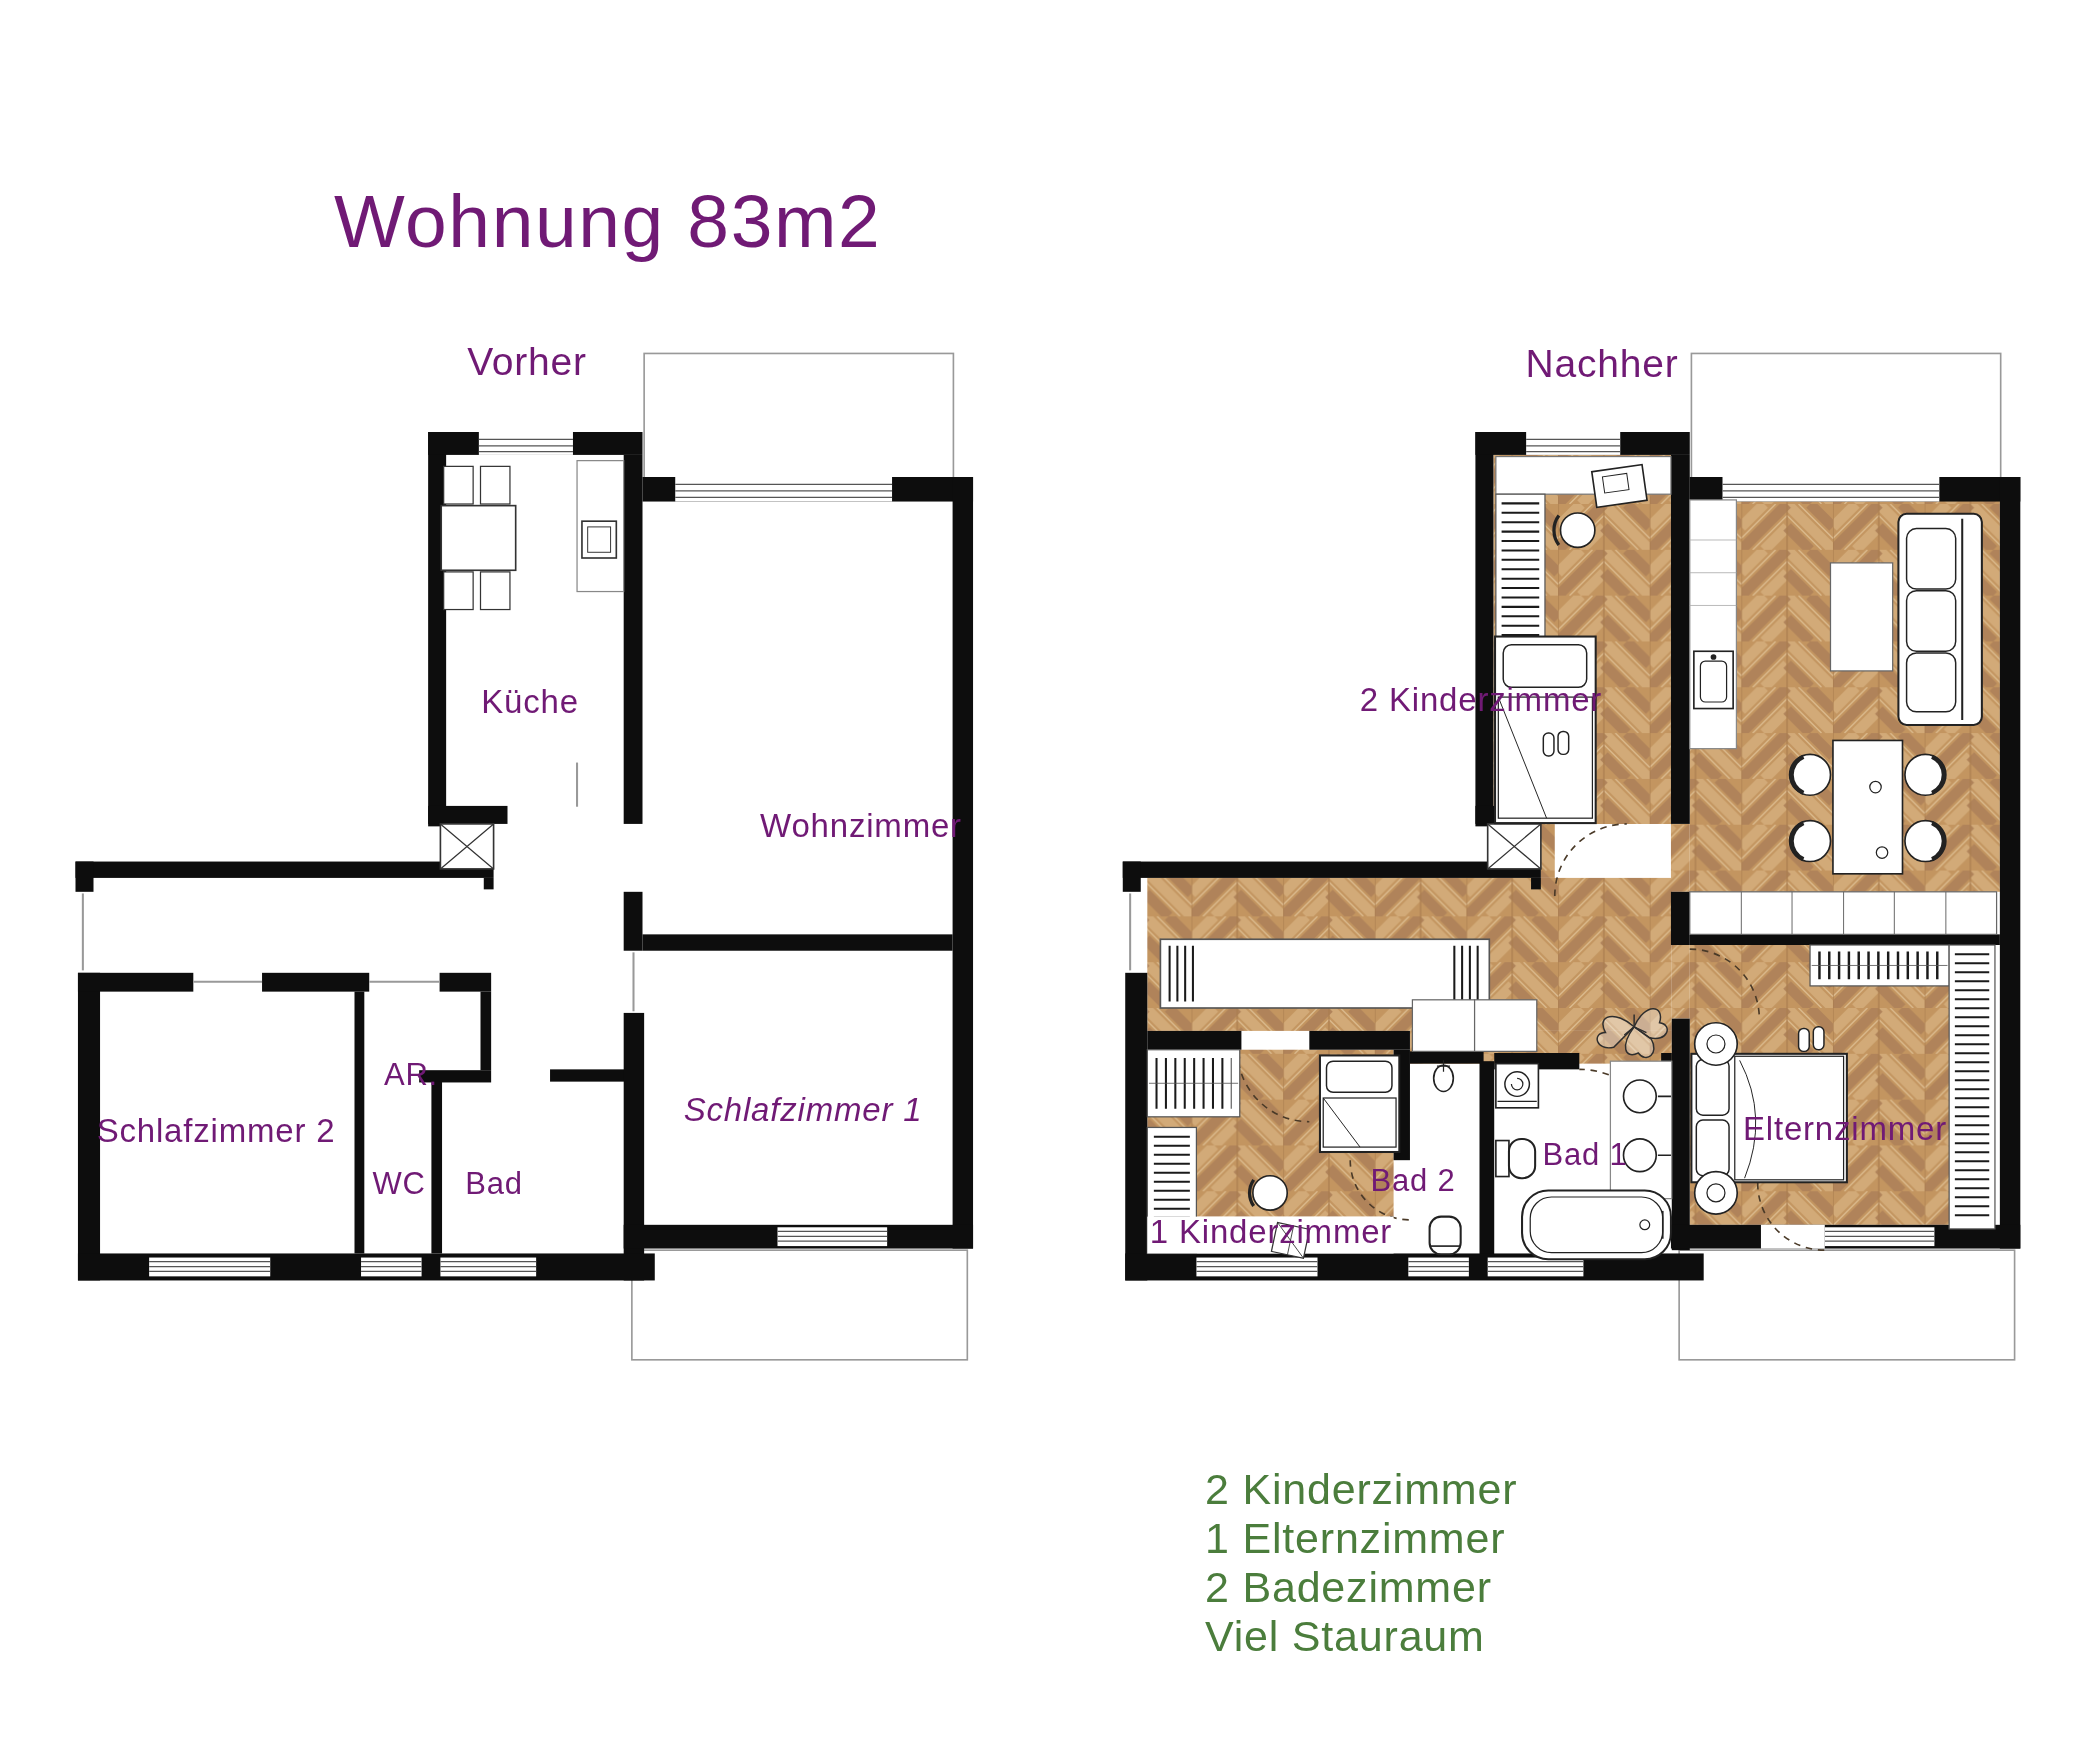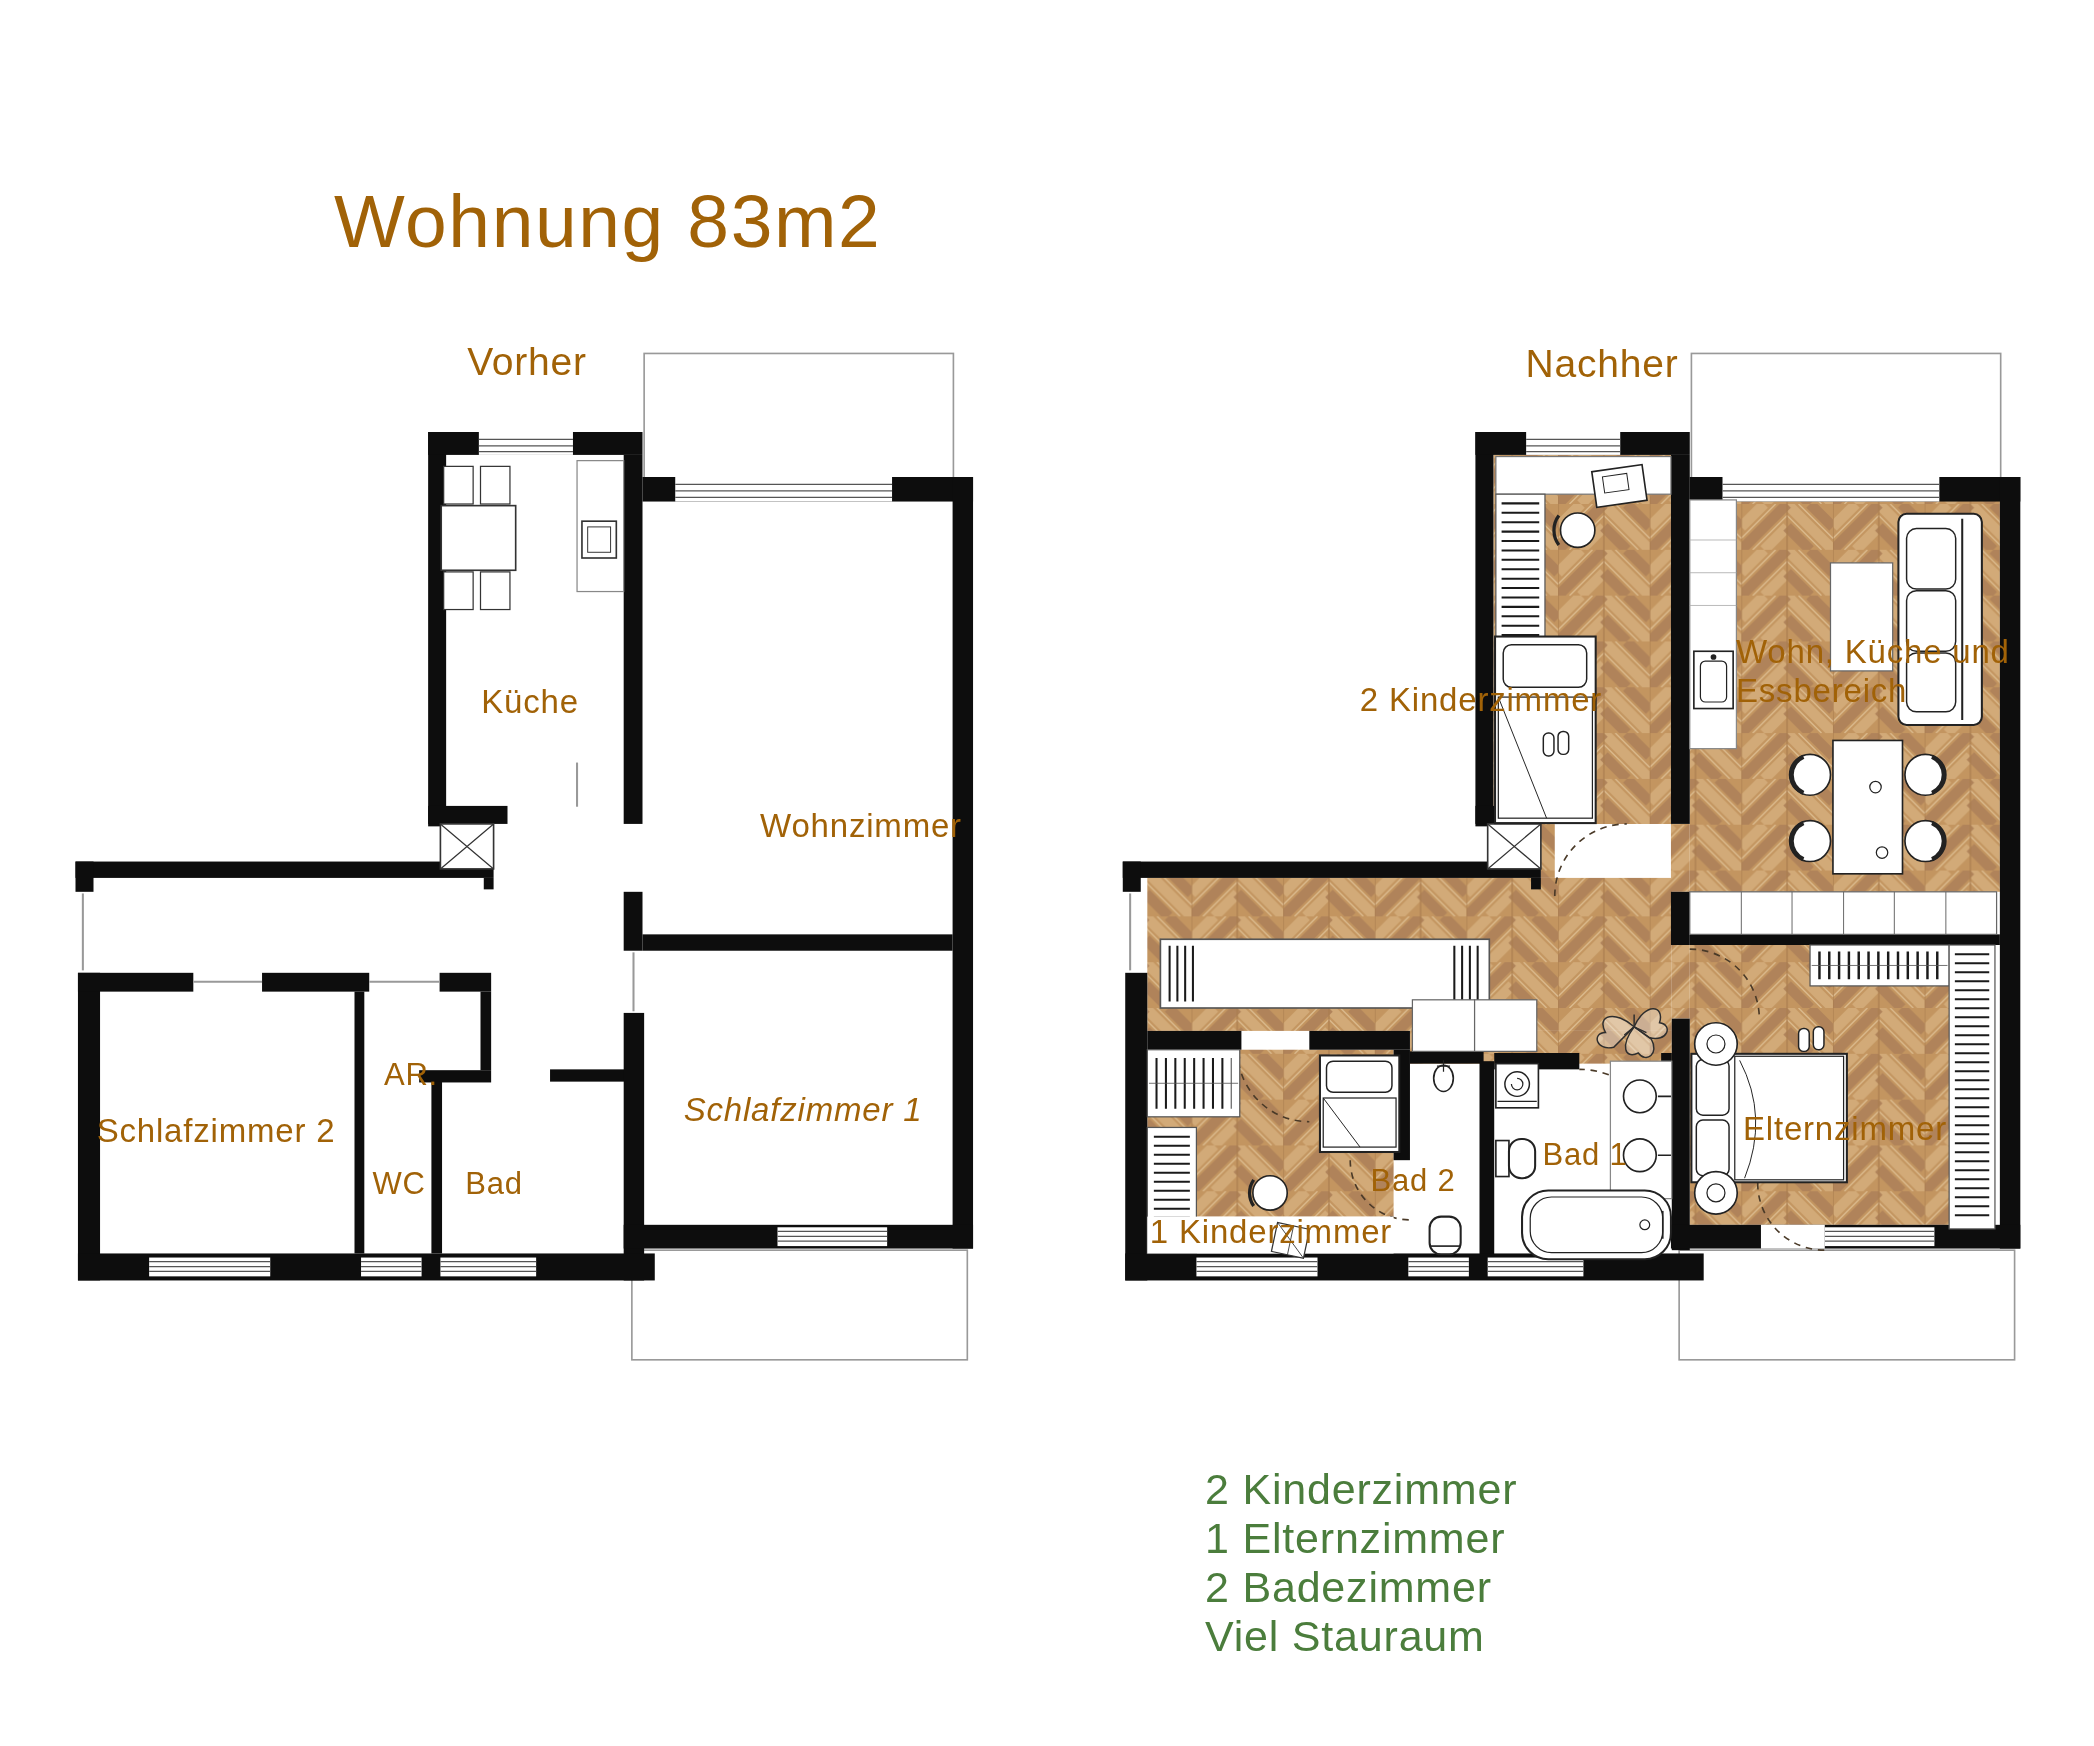--- a/index.html
+++ b/index.html
@@ -1,19 +1,19 @@
 <!DOCTYPE html>
 <html style="font-size:13px"><head>
 <meta charset="utf-8">
 <style>
   html,body{margin:0;padding:0;background:#fff;}
   .canvas{position:relative;width:2095px;height:1746px;background:#ffffff;overflow:hidden;
           font-family:"Liberation Sans",sans-serif;}
   svg.plan{position:absolute;left:0;top:0;width:2095px;height:1746px;}
-  .lbl{position:absolute;color:#a16207;white-space:nowrap;transform:translate(-50%,-50%);
+  .lbl{position:absolute;color:#701a75;white-space:nowrap;transform:translate(-50%,-50%);
        letter-spacing:0.8px;}
   .anchor-left{transform:none;}
   .title{left:334px;top:178px;font-size:75px;letter-spacing:1.6px;}
   .vorher{left:483px;top:362px;font-size:39px;margin-left:44px;}
   .nachher{left:1602px;top:364px;font-size:39px;}
   .kueche{left:530px;top:702px;font-size:33px;}
   .wohnzimmer{left:861px;top:800px;font-size:33px;margin-top:26px;}
   .sz2{left:216px;top:1131px;font-size:33px;}
   .ar{left:411px;top:1075px;font-size:31px;}
   .wc{left:399px;top:1184px;font-size:31px;}
@@ -410,24 +410,20 @@
 
 <div class="lbl kueche">Küche</div>
 <div class="lbl wohnzimmer">Wohnzimmer</div>
 <div class="lbl sz2">Schlafzimmer 2</div>
 <div class="lbl ar">AR.</div>
 <div class="lbl wc">WC</div>
 <div class="lbl bad">Bad</div>
 <div class="lbl sz1">Schlafzimmer 1</div>
 
 <div class="lbl k2">2 Kinderzimmer</div>
-<div class="lbl wohnessen anchor-left">
-  <span style="display:block">Wohn, Küche und</span>
-  <span style="display:block">Essbereich</span>
-</div>
 <div class="lbl k1">1 Kinderzimmer</div>
 <div class="lbl bad2">Bad 2</div>
 <div class="lbl bad1">Bad 1</div>
 <div class="lbl eltern">Elternzimmer</div>
 
 <div class="lbl features anchor-left" id="feature-list" style="color: rgb(75, 125, 60);">
   <div>2 Kinderzimmer</div>
   <div>1 Elternzimmer</div>
   <div>2 Badezimmer</div>
   <div>Viel Stauraum</div>

